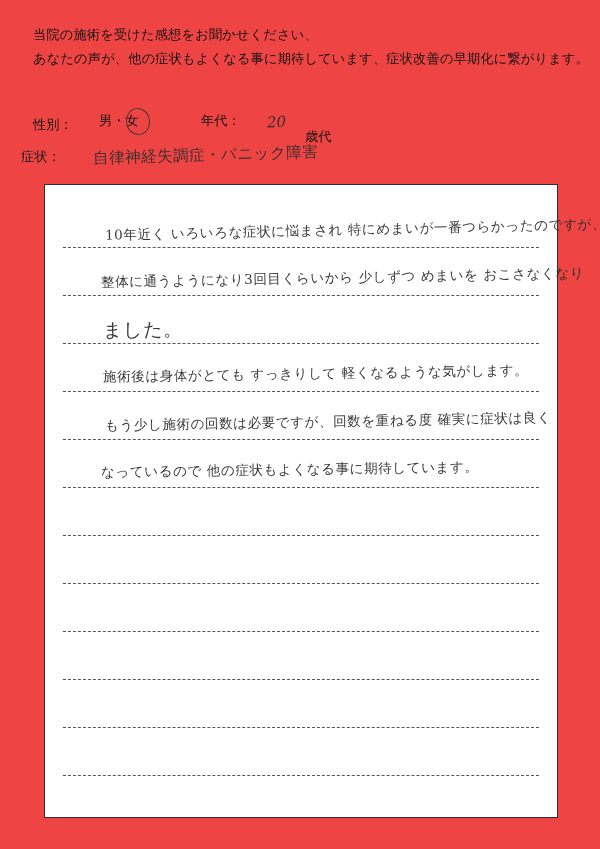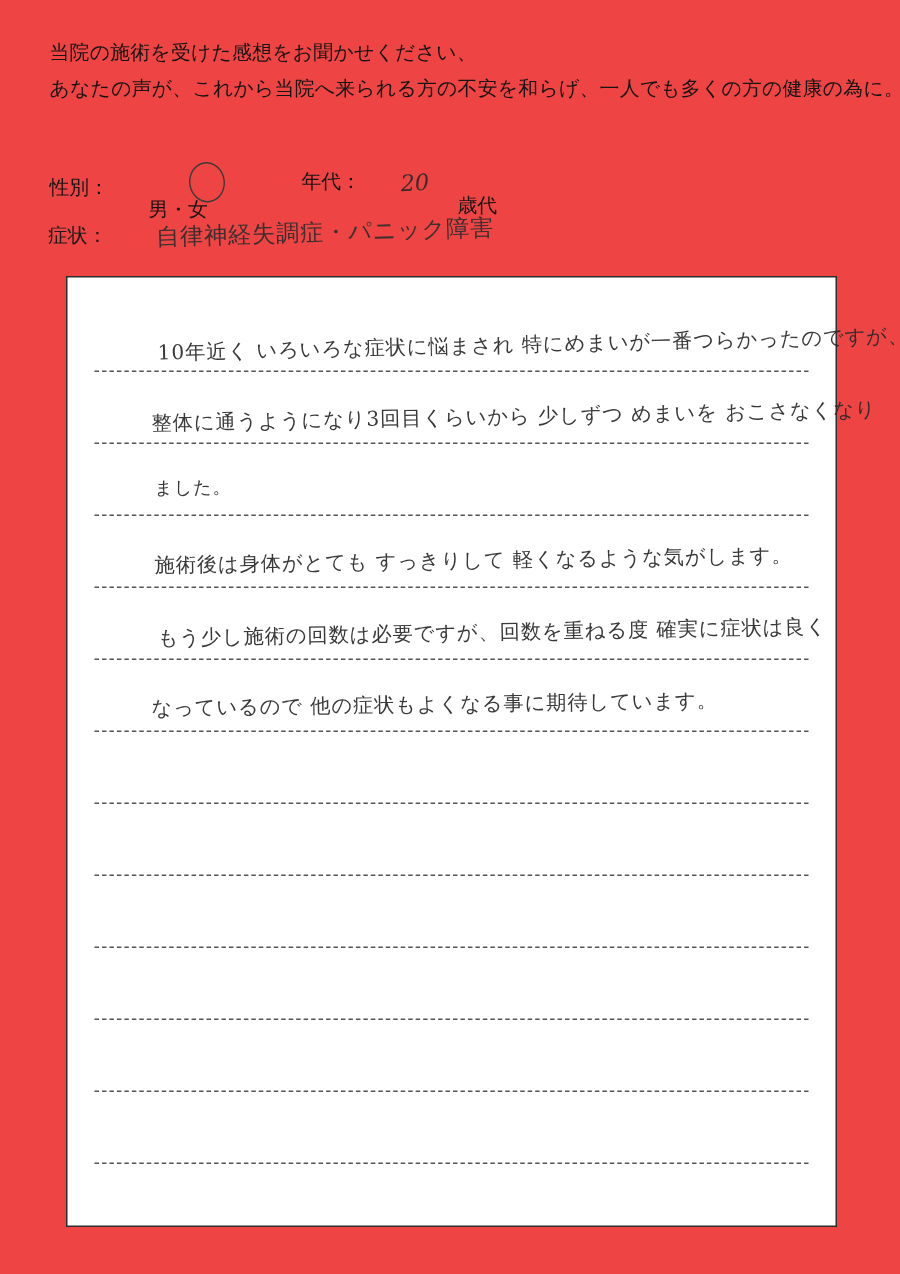--- a/index.html
+++ b/index.html
@@ -42,21 +42,21 @@
     top: 112px;
     width: 540px;
     font-size: 13.2px;
     color: #141414;
   }
   .field-row {
     position: relative;
     height: 26px;
   }
   .label-gender { position: absolute; left: 0; top: 4px; }
-  .gender-choices { position: absolute; left: 66px; top: 0; margin-top: 19px; }
+  .gender-choices { position: absolute; left: 66px; top: 0; }
   .circle-mark {
     position: absolute;
     left: 92px;
     top: -4px;
     width: 24px;
     height: 25px;
     border: 1.6px solid #3a3a3a;
     border-radius: 50%;
     transform: rotate(-8deg) scaleX(0.92);
   }
@@ -69,21 +69,21 @@
     font-size: 15px;
     font-style: italic;
     color: #2b2b2b;
     transform: rotate(-3deg);
   }
   .label-age-suffix { position: absolute; left: 272px; top: 16px; }
 
   
   .symptom-row {
     position: absolute;
-    left: 32px;
+    left: 21px;
     top: 148px;
     width: 540px;
     height: 26px;
     font-size: 13.2px;
   }
   .label-symptom { position: absolute; left: 0; top: 0; }
   .symptom-hand {
     position: absolute;
     left: 72px;
     top: -3px;
@@ -126,37 +126,37 @@
   }
   .hand {
     position: absolute;
     font-family: "DejaVu Serif", serif;
     color: #2a2a2a;
     white-space: nowrap;
     letter-spacing: 0.6px;
   }
   .h1 { left: 60px; top: 36px;  font-size: 13.5px; transform: rotate(-1.3deg); }
   .h2 { left: 56px; top: 84px;  font-size: 13.5px; transform: rotate(-1.1deg); }
-  .h3 { left: 58px; top: 132px; font-size: 12px; transform: rotate(-0.6deg); }
+  .h3 { left: 58px; top: 132px; font-size: 19px; transform: rotate(-0.6deg); }
   .h4 { left: 58px; top: 180px; font-size: 13.5px; transform: rotate(-0.9deg); }
   .h5 { left: 60px; top: 228px; font-size: 13.5px; transform: rotate(-1.0deg); }
   .h6 { left: 56px; top: 276px; font-size: 13.5px; transform: rotate(-0.8deg); }
 
   .hand-ink {
     opacity: 0.93;
   }
 </style>
 </head>
 <body>
 
 <div class="page">
 
   <div class="intro">
     <div>当院の施術を受けた感想をお聞かせください、</div>
-    <div>あなたの声が、これから当院へ来られる方の不安を和らげ、一人でも多くの方の健康の為に。</div>
+    <div>あなたの声が、他の症状もよくなる事に期待しています、症状改善の早期化に繋がります。</div>
   </div>
 
   <div class="fields">
     <div class="field-row">
       <span class="label-gender">性別：</span>
       <span class="gender-choices">男・女</span>
       <span class="circle-mark"></span>
       <span class="label-age">年代：</span>
       <span class="age-value hand-ink">20</span>
       <span class="label-age-suffix">歳代</span>

